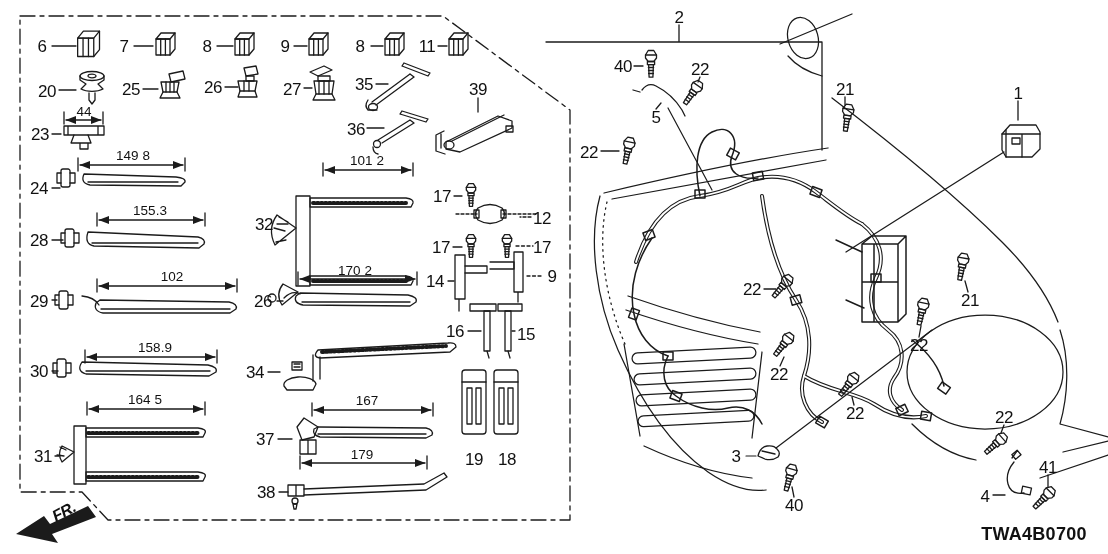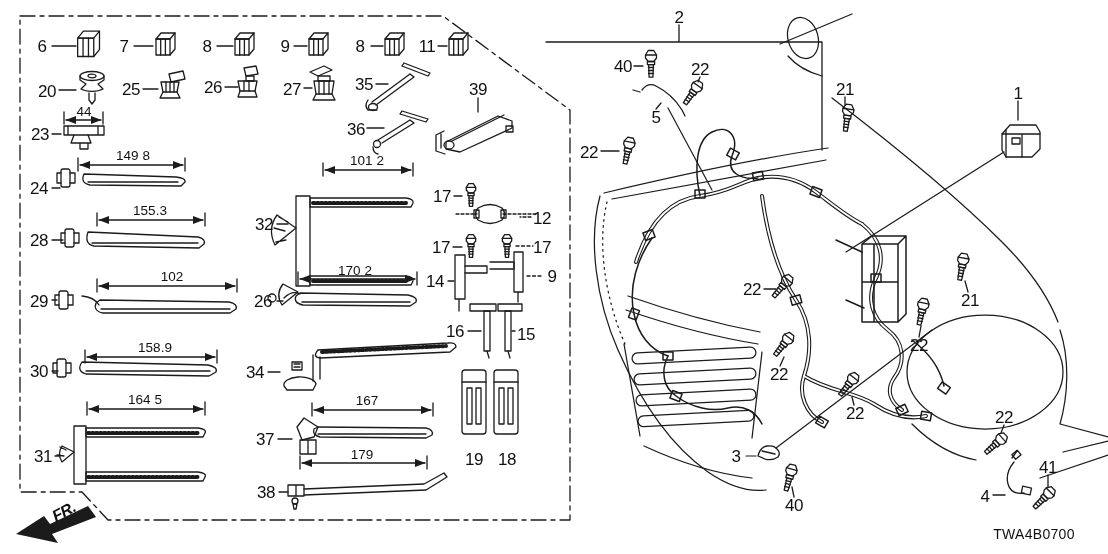--- a/index.html
+++ b/index.html
@@ -2,21 +2,21 @@
 <html><head>
 <meta charset="utf-8">
 <style>
   html,body{margin:0;padding:0;background:#fff;}
   .stage{position:relative;width:1108px;height:554px;background:#fff;overflow:hidden;
          font-family:"Liberation Sans","DejaVu Sans",sans-serif;}
   .stage svg{position:absolute;left:0;top:0;}
   .lb{position:absolute;transform:translate(-50%,-50%);font:400 17px/1 "Liberation Sans","DejaVu Sans",sans-serif;
       color:#111;white-space:nowrap;letter-spacing:-.5px;}
   .dim{font-size:13.5px;letter-spacing:0;}
-  .code{font-weight:400;font-size:14px;letter-spacing:.3px;}
+  .code{font-weight:700;font-size:18px;letter-spacing:.3px;}
   .fr{font-weight:700;font-style:italic;font-size:16px;transform:translate(-50%,-50%) rotate(-28deg);}
   svg *{vector-effect:non-scaling-stroke;}
 </style>
 </head>
 <body>
 
 <div class="stage">
 
 <svg width="1108" height="554" viewBox="0 0 1108 554" fill="none" stroke="#1b1b1b" stroke-width="1.3" stroke-linecap="round" stroke-linejoin="round">
   <defs>

